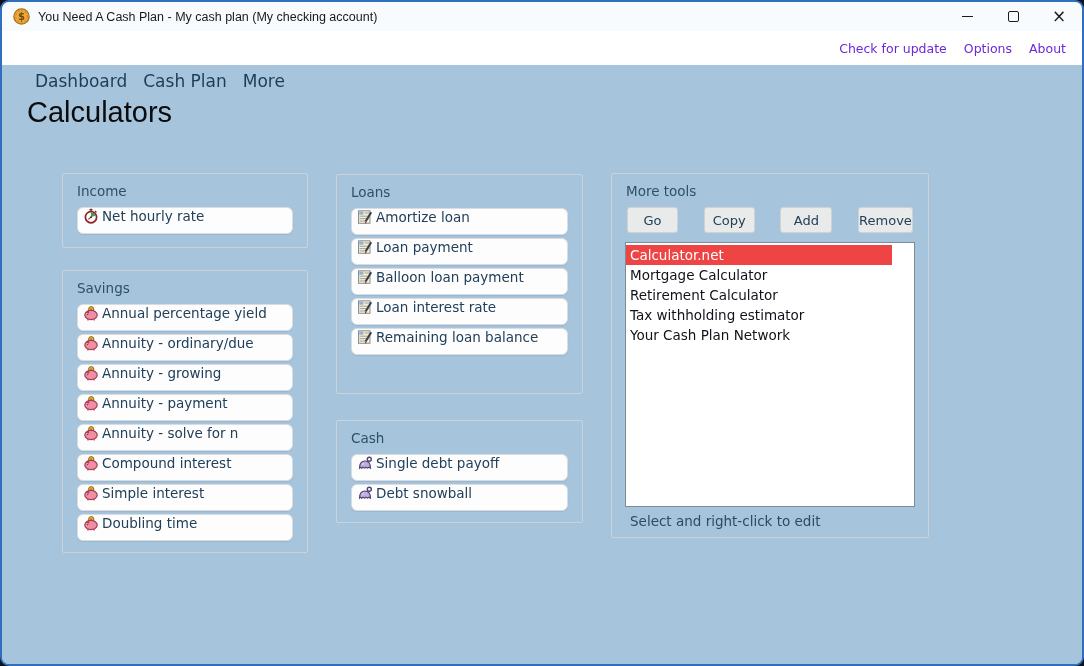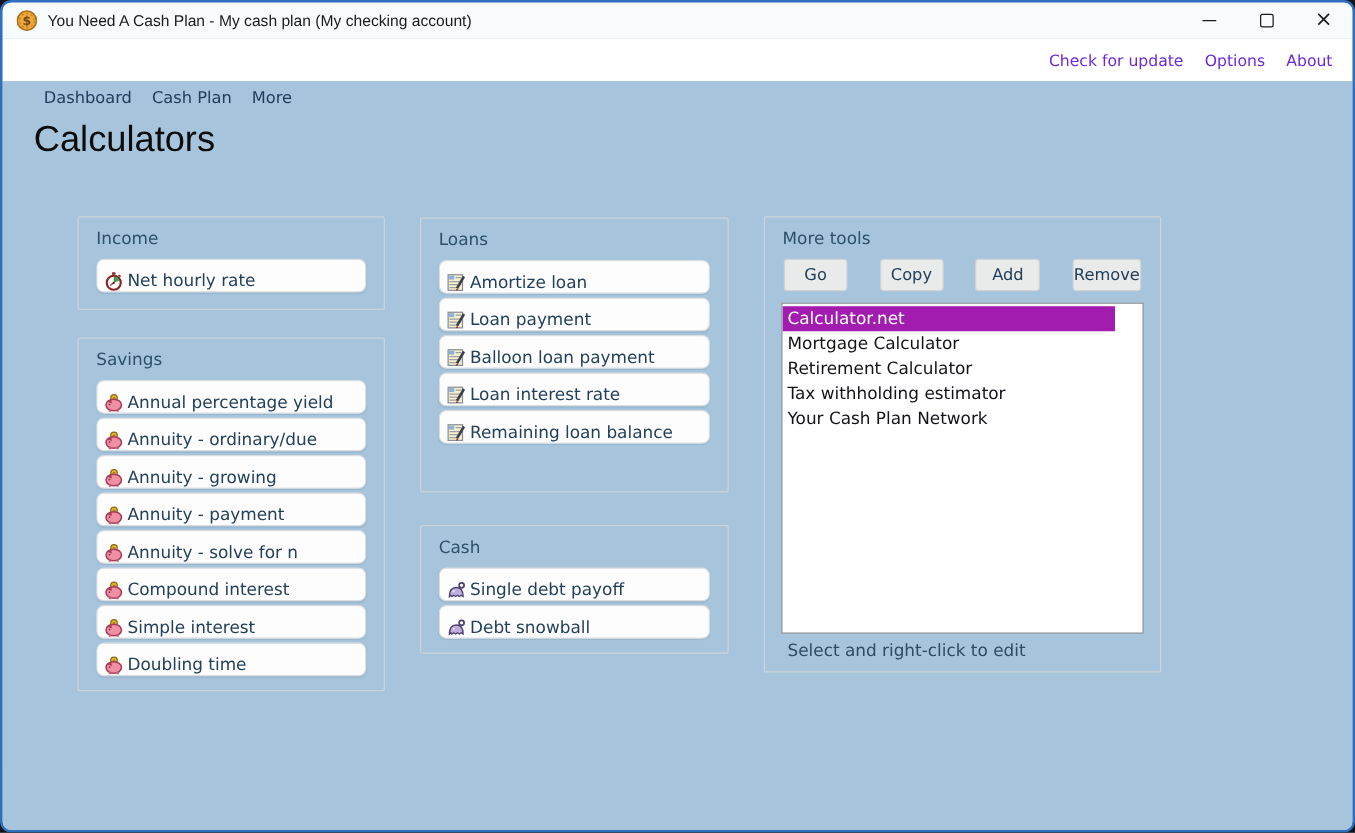--- a/index.html
+++ b/index.html
@@ -16,46 +16,46 @@
   .glyph-min{width:11px;height:1px;background:#1b1b1b;display:block;}
   .glyph-max{width:9px;height:9px;border:1.2px solid #1b1b1b;border-radius:2px;display:block;}
   .glyph-close{font-size:17px;color:#1b1b1b;line-height:1;font-family:"DejaVu Sans",sans-serif;}
   
   .linkbar{height:34px;background:#ffffff;display:flex;align-items:center;justify-content:flex-end;
            gap:17px;padding-right:16px;flex:0 0 auto;}
   .linkbar a{font-size:12.5px;color:#6d28d9;text-decoration:none;cursor:pointer;}
   
   .content{flex:1;position:relative;background:#a6c5dc;}
   .menubar{position:absolute;top:6px;left:33px;display:flex;gap:16px;}
-  .menubar span{font-size:13px;color:#1c3d5a;cursor:pointer;}
+  .menubar span{font-size:17px;color:#1c3d5a;cursor:pointer;}
   h1.page-title{position:absolute;left:25px;top:31px;margin:0;font-family:"Liberation Sans",sans-serif;
        font-size:29px;font-weight:500;color:#0b0b0b;letter-spacing:0;}
   
   .panel{position:absolute;border:1px solid #ccd3d8;border-radius:2px;box-sizing:border-box;}
   .panel-title{margin:9px 0 8px 14px;font-size:13.5px;color:#2c5168;}
   #panel-income {left:60px; top:108px;width:246px;height:75px;}
   #panel-savings{left:60px; top:205px;width:246px;height:283px;}
   #panel-loans  {left:334px;top:109px;width:247px;height:220px;}
   #panel-debt   {left:334px;top:355px;width:247px;height:103px;}
   #panel-more   {left:609px;top:108px;width:318px;height:365px;}
-  .calc-btn{display:flex;align-items:flex-end;margin:0 14px 3px 14px;height:27px;background:#fdfdfe;
+  .calc-btn{display:flex;align-items:flex-start;margin:0 14px 3px 14px;height:27px;background:#fdfdfe;
             border:1px solid #d9dde1;border-radius:6px;padding-left:5px;box-sizing:border-box;
             font-size:13.5px;color:#22405a;cursor:pointer;box-shadow:0 1px 1px rgba(40,60,80,.10);}
   .calc-btn .ic{width:16px;height:16px;margin-right:3px;flex:0 0 auto;}
   
   .actions{display:flex;justify-content:space-between;margin:0 15px 9px 15px;}
   .action-btn{height:26px;background:#e9eaea;border:1px solid #d2d2d2;border-radius:3px;
               font-size:13px;color:#22405a;display:flex;align-items:center;justify-content:center;
               box-sizing:border-box;cursor:pointer;}
   .action-btn.w1{width:51px;} .action-btn.w2{width:51px;} .action-btn.w3{width:52px;} .action-btn.w4{width:55px;}
   .listbox{margin:0 13px;height:265px;background:#ffffff;border:1px solid #808a92;box-sizing:border-box;
            padding-top:2px;overflow:hidden;}
   .list-item{height:20px;line-height:20px;padding-left:4px;font-size:13.5px;color:#12121a;cursor:default;
              white-space:nowrap;box-sizing:border-box;}
-  .list-item.sel{background:#a21caf;color:#ffffff;width:266px;}
+  .list-item.sel{background:#ef4444;color:#ffffff;width:266px;}
   .hint{margin:6px 0 0 18px;font-size:13.5px;color:#2b4c62;}
   .hidden-defs{position:absolute;width:0;height:0;overflow:hidden;}
 </style>
 </head>
 <body>
 
 <svg class="hidden-defs" aria-hidden="true">
   <defs>
     <symbol id="sym-coin" viewBox="0 0 16 16">
       <circle cx="8" cy="8" r="7.2" fill="#f2a93b" stroke="#a8711c" stroke-width="1.2"></circle>

